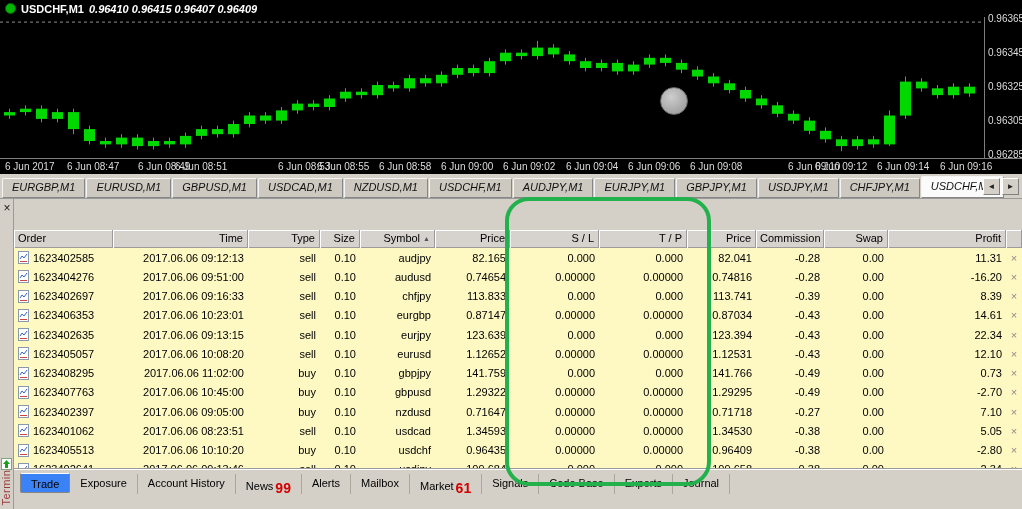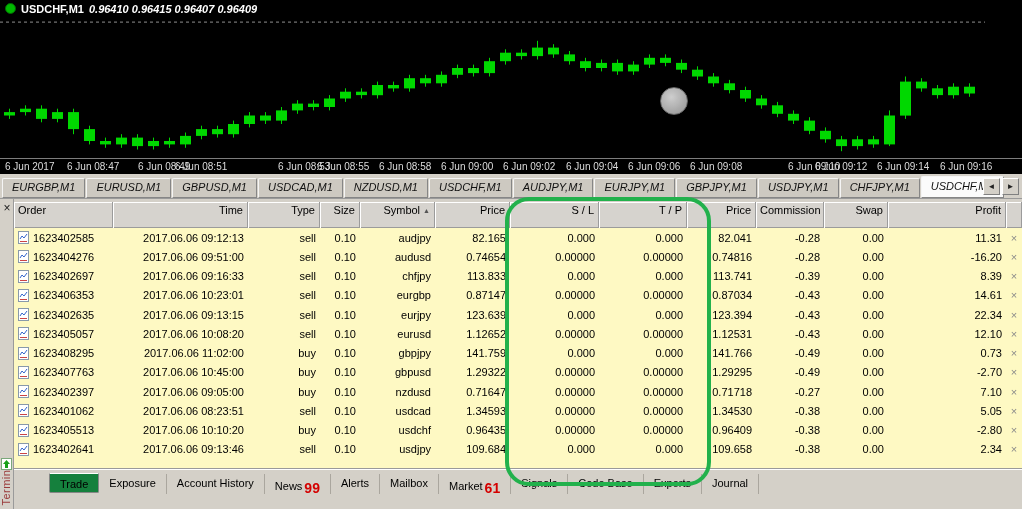--- a/index.html
+++ b/index.html
@@ -33,21 +33,21 @@
   
   .terminal{flex:1;display:flex;position:relative;background:#d4d0c8;min-height:0;}
   .caption-strip{width:13px;flex:none;position:relative;background:#d4d0c8;}
   .caption-close{position:absolute;top:5px;left:2px;width:10px;height:10px;font-size:12px;line-height:9px;color:#222;text-align:center;}
   .caption-text{position:absolute;bottom:3px;left:0;width:13px;writing-mode:vertical-rl;transform:rotate(180deg);
     font-size:11px;color:#9a3b3b;letter-spacing:.5px;}
   .balance-strip-icon{position:absolute;left:1px;top:259px;display:flex;}
   .terminal-main{flex:1;display:flex;flex-direction:column;padding-top:3px;background:#d4d0c8;min-width:0;border-left:1px solid #9a9a9a;}
 
   .trade-grid{display:grid;grid-template-columns:99px 135px 72px 40px 75px 75px 89px 88px 69px 68px 64px minmax(0,1fr) 16px;}
-  .table-header{height:26px;flex:none;background:#d6d3ce;box-sizing:border-box;}
+  .table-header{height:18px;flex:none;background:#d6d3ce;box-sizing:border-box;margin-top:28px;}
   .hcell{font-size:11px;color:#000;padding:2px 4px 0 4px;text-align:right;white-space:nowrap;overflow:hidden;box-sizing:border-box;
     border-right:1px solid #9b9b9b;box-shadow:inset 1px 1px 0 #fff, inset 0 -1px 0 #9b9b9b;}
   .hcell.first{text-align:left;}
   .sort-arrow{font-size:7px;color:#555;margin-left:3px;vertical-align:1px;}
 
   .table-body{flex:1;background:#fef9c3;overflow:hidden;min-height:0;}
   .trow{height:19.25px;align-items:center;}
   .cell{font-size:11px;color:#000;padding:0 4px;text-align:right;white-space:nowrap;overflow:hidden;box-sizing:border-box;}
   .order-cell{text-align:left;display:flex;align-items:center;gap:4px;}
   .order-icon{display:flex;flex:none;}
@@ -56,21 +56,21 @@
   .summary-row{height:26px;flex:none;background:#ebebeb;border-top:1px solid #bdbdbd;display:flex;align-items:center;
     font-weight:bold;font-size:11px;padding-left:4px;}
   .summary-text{display:flex;align-items:center;min-width:0;overflow:hidden;}
   .sumseg{margin-right:16px;white-space:nowrap;}
   .summary-profit{margin-left:auto;padding-right:26px;white-space:nowrap;}
 
   .bottom-strip{height:35px;flex:none;background:#d4d0c8;border-top:1px solid #9a9a9a;box-shadow:inset 0 1px 0 #fff;
     padding:5px 0 0 6px;display:flex;}
   .bottom-tabs{display:flex;align-items:flex-start;}
   .btab{flex:none;height:20px;padding:3px 10px 0;font-size:11px;color:#000;border-right:1px solid #aaa69e;box-sizing:border-box;white-space:nowrap;}
-  .btab.active{background:#15803d;border:1px solid #868686;border-top:1px solid #fff;margin-top:-1px;padding-top:4px;border-radius:0 0 2px 2px;margin-left:29px;}
+  .btab.active{background:#3b82f6;border:1px solid #868686;border-top:1px solid #fff;margin-top:-1px;padding-top:4px;border-radius:0 0 2px 2px;}
   .badge{font-size:14px;color:#d40000;margin-left:2px;position:relative;top:3px;font-weight:bold;}
 
   .annotation{position:absolute;left:505px;top:197px;width:198px;height:281px;border:4px solid #22b14c;border-radius:24px;
     pointer-events:none;z-index:50;}
 </style>
 </head>
 <body>
 
 <div class="app">
 
@@ -201,20 +201,27 @@
           <rect x="916" y="64.6" width="11" height="6.8" fill="#00D800"></rect>
           <line x1="937.5" x2="937.5" y1="68.0" y2="81.5" stroke="#00D800"></line>
           <rect x="932" y="71.3" width="11" height="6.8" fill="#00D800"></rect>
           <line x1="953.5" x2="953.5" y1="66.3" y2="81.5" stroke="#00D800"></line>
           <rect x="948" y="69.7" width="11" height="8.5" fill="#00D800"></rect>
           <line x1="969.5" x2="969.5" y1="66.3" y2="79.8" stroke="#00D800"></line>
           <rect x="964" y="69.7" width="11" height="6.8" fill="#00D800"></rect>
         </svg>
       <div class="watermark"></div>
     </div>
+    <div class="price-axis">
+        <div class="price-label" style="top: -4px; color: rgb(220, 220, 220);">0.96365</div>
+        <div class="price-label" style="top: 30px; color: rgb(220, 220, 220);">0.96345</div>
+        <div class="price-label" style="top: 64px; color: rgb(220, 220, 220);">0.96325</div>
+        <div class="price-label" style="top: 98px; color: rgb(220, 220, 220);">0.96305</div>
+        <div class="price-label" style="top: 132px; color: rgb(220, 220, 220);">0.96285</div>
+      </div>
     <div class="time-axis">
         <div class="time-label" style="left: 5px; color: rgb(220, 220, 220);">6 Jun 2017</div>
         <div class="time-label" style="left: 67px; color: rgb(220, 220, 220);">6 Jun 08:47</div>
         <div class="time-label" style="left: 130px; color: rgb(220, 220, 220); padding-left: 8px;">6 Jun 08:49</div>
         <div class="time-label" style="left: 175px; color: rgb(220, 220, 220);">6 Jun 08:51</div>
         <div class="time-label" style="left: 270px; color: rgb(220, 220, 220); padding-left: 8px;">6 Jun 08:53</div>
         <div class="time-label" style="left: 317px; color: rgb(220, 220, 220);">6 Jun 08:55</div>
         <div class="time-label" style="left: 379px; color: rgb(220, 220, 220); text-align: right;">6 Jun 08:58</div>
         <div class="time-label" style="left: 441px; color: rgb(220, 220, 220);">6 Jun 09:00</div>
         <div class="time-label" style="left: 503px; color: rgb(220, 220, 220);">6 Jun 09:02</div>

